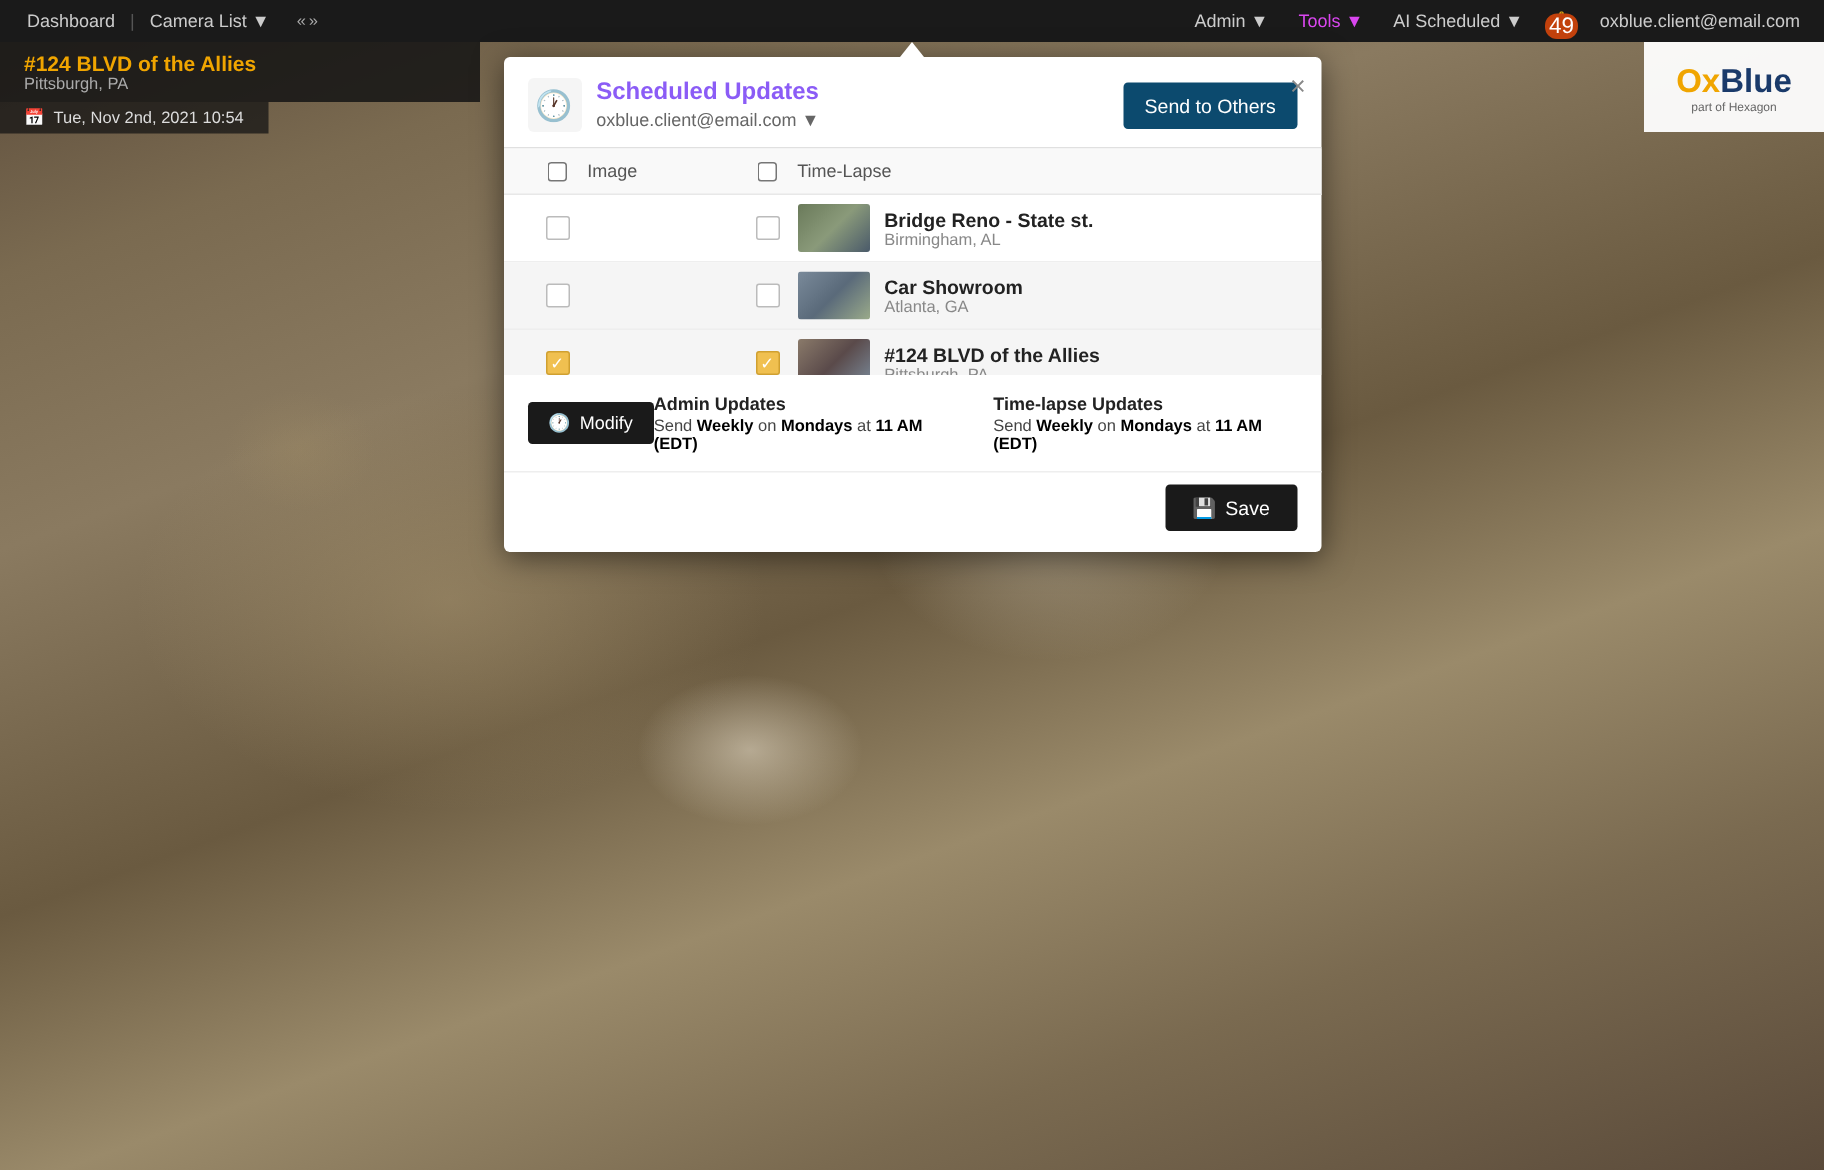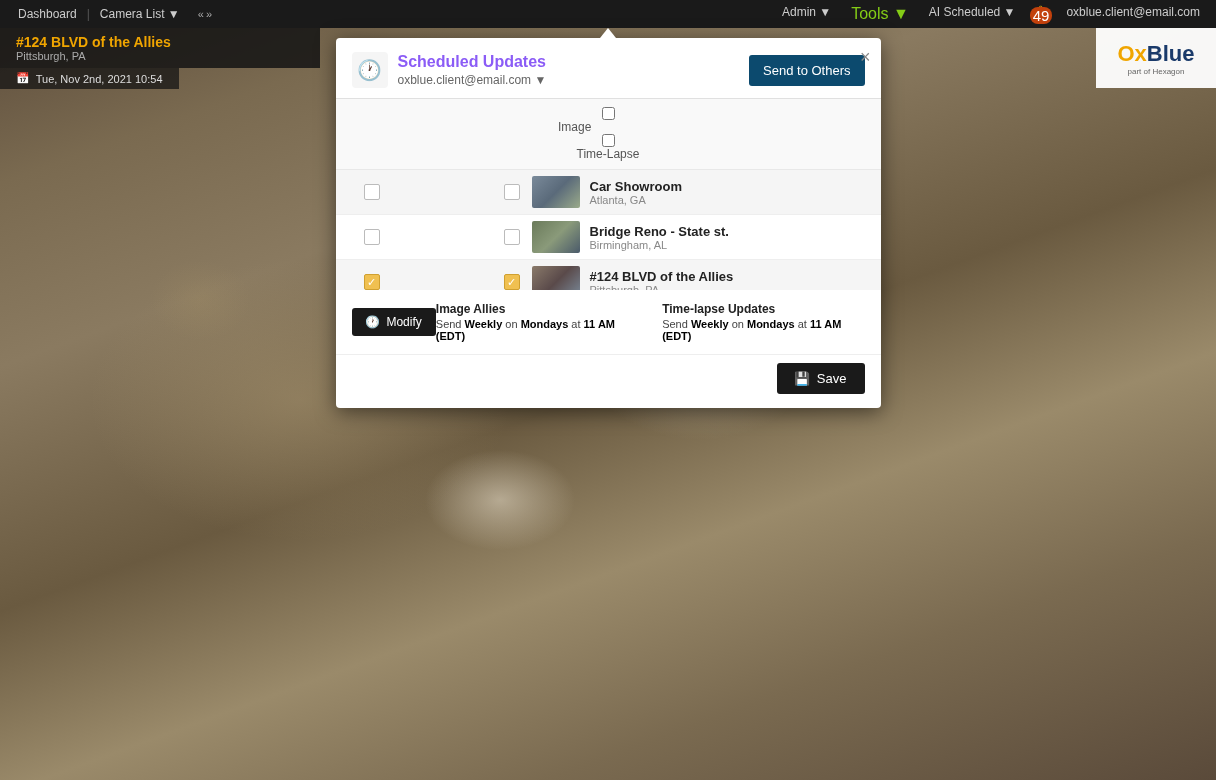--- a/index.html
+++ b/index.html
@@ -71,22 +71,22 @@
       color: #aaa;
       font-size: 11px;
     }
 
     .nav-right {
       display: flex;
       gap: 4px;
     }
 
     .nav-tools {
-      color: #84cc16;
-      font-size: 16px;
+      color: #d946ef;
+      font-size: 12px;
       padding: 0 8px;
       cursor: pointer;
     }
 
     .nav-admin, .nav-ai {
       color: #ccc;
       font-size: 12px;
       padding: 0 8px;
       cursor: pointer;
     }
@@ -268,21 +268,20 @@
       line-height: 1;
     }
 
     
     .camera-list-header {
       display: flex;
       align-items: center;
       padding: 8px 16px;
       background: #f9f9f9;
       border-bottom: 1px solid #e8e8e8;
-      flex-direction: column;
     }
 
     .checkbox-col {
       width: 40px;
       display: flex;
       align-items: center;
       justify-content: center;
     }
 
     .col-label {
@@ -511,51 +510,51 @@
       </div>
       <span class="col-label" style="width:100px">Image</span>
       <div class="checkbox-col">
         <input type="checkbox" style="">
       </div>
       <span class="col-label">Time-Lapse</span>
     </div>
 
     <div class="camera-list-scroll">
 
+      <div class="camera-row">
+        <div class="checkbox-col">
+          <div class="custom-check"></div>
+        </div>
+        <div style="width:100px"></div>
+        <div class="checkbox-col">
+          <div class="custom-check"></div>
+        </div>
+        <div class="camera-thumb">
+          <div class="thumb-img thumb2"></div>
+        </div>
+        <div class="camera-name">
+          <div class="cam-name-text">Bridge Reno - State st.</div>
+          <div class="cam-loc-text">Birmingham, AL</div>
+        </div>
+      </div>
+
       <div class="camera-row highlighted">
         <div class="checkbox-col">
           <div class="custom-check"></div>
         </div>
         <div style="width:100px"></div>
         <div class="checkbox-col">
           <div class="custom-check"></div>
         </div>
         <div class="camera-thumb">
           <div class="thumb-img thumb1"></div>
         </div>
         <div class="camera-name">
           <div class="cam-name-text">Car Showroom</div>
           <div class="cam-loc-text">Atlanta, GA</div>
-        </div>
-      </div>
-
-      <div class="camera-row">
-        <div class="checkbox-col">
-          <div class="custom-check"></div>
-        </div>
-        <div style="width:100px"></div>
-        <div class="checkbox-col">
-          <div class="custom-check"></div>
-        </div>
-        <div class="camera-thumb">
-          <div class="thumb-img thumb2"></div>
-        </div>
-        <div class="camera-name">
-          <div class="cam-name-text">Bridge Reno - State st.</div>
-          <div class="cam-loc-text">Birmingham, AL</div>
         </div>
       </div>
 
       <div class="camera-row highlighted">
         <div class="checkbox-col">
           <div class="custom-check checked"></div>
         </div>
         <div style="width:100px"></div>
         <div class="checkbox-col">
           <div class="custom-check checked"></div>
@@ -571,21 +570,21 @@
 
     </div>
 
     <div class="modal-bottom">
       <button class="modify-btn">
         <span>🕐</span>
         <span>Modify</span>
       </button>
       <div class="update-info">
         <div class="update-block">
-          <div class="update-title">Image Allies</div>
+          <div class="update-title">Admin Updates</div>
           <div>
             Send <strong>Weekly</strong> on <strong>Mondays</strong> at <strong>11 AM (EDT)</strong>
           </div>
         </div>
         <div class="update-block">
           <div class="update-title">Time-lapse Updates</div>
           <div>
             Send <strong>Weekly</strong> on <strong>Mondays</strong> at <strong>11 AM (EDT)</strong>
           </div>
         </div>

